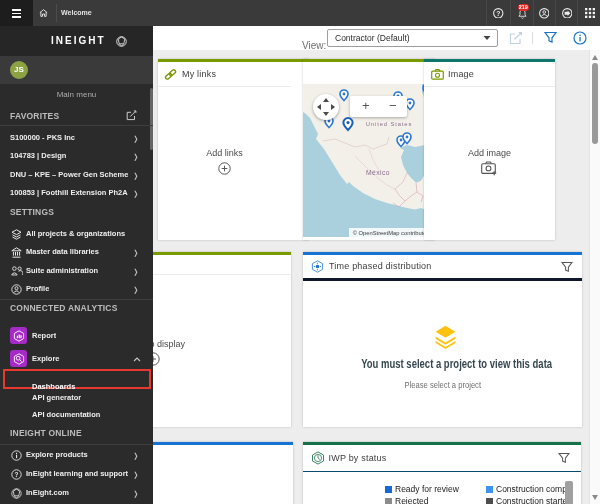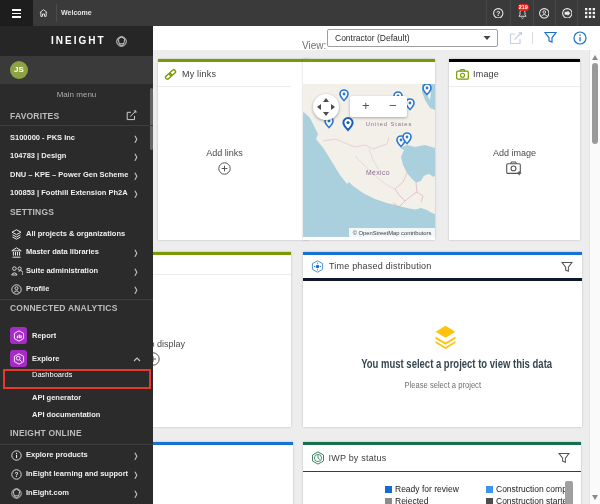--- a/index.html
+++ b/index.html
@@ -180,21 +180,21 @@
     <div class="abs" style="left:4px;top:10px;border-top:3px solid transparent;border-bottom:3px solid transparent;border-right:4.5px solid #4a4a4a"></div>
     <div class="abs" style="left:17.5px;top:10px;border-top:3px solid transparent;border-bottom:3px solid transparent;border-left:4.5px solid #4a4a4a"></div>
   </div>
 
   <div class="abs" style="left:47px;top:34px;width:57px;height:21px;background:#fff;border-radius:2px;box-shadow:0 1px 3px rgba(0,0,0,.3)">
     <div class="abs" style="left:12px;top:0;height:21px;line-height:20px;font-size:13px;color:#565656">+</div>
     <div class="abs" style="left:39px;top:0;height:21px;line-height:19px;font-size:13px;color:#565656">−</div>
   </div>
 </div>
 
-<div class="card" style="left:449px;top:59px;width:131px;height:178px;border-top:3px solid #000000">
+<div class="card" style="left:424px;top:59px;width:131px;height:178px;border-top:3px solid #0f766e">
   <div class="abs" style="left:0;top:0;width:131px;height:24px;border-bottom:1px solid #ececec">
     <svg class="abs" style="left:7px;top:7px" width="13" height="11" viewBox="0 0 13 11">
         <rect x="0.7" y="2.2" width="11.6" height="8" rx="1" fill="none" stroke="#7a9a01" stroke-width="1.2"></rect>
         <path d="M4 2.2 L5 0.7 h3 L9 2.2" fill="none" stroke="#7a9a01" stroke-width="1.2"></path>
         <circle cx="6.5" cy="6.2" r="2" fill="none" stroke="#7a9a01" stroke-width="1.1"></circle>
       </svg>
     <div class="ct" style="left:24px;top:0;height:24px;line-height:24px">Image</div>
   </div>
   <div class="abs" style="left:0;top:86px;width:131px;text-align:center;font-size:9px;color:#4a4a4a">Add image</div>
   <svg class="abs" style="left:57px;top:99px" width="17" height="15" viewBox="0 0 17 15">
@@ -351,21 +351,21 @@
         <path d="M6.6 6.6 L8.6 8.6" stroke="#fff" stroke-width="0.9"></path>
       </svg>
   </div>
   <div class="mi" style="top:323.5px">
       <span class="tx2" style="left:32px">Explore</span>
       <svg class="abs" style="right:12px;top:7px" width="8" height="5" viewBox="0 0 8 5">
         <path d="M1 4 L4 1 L7 4" stroke="#c8c8c8" stroke-width="1.1" fill="none"></path>
       </svg>
     </div>
   <div class="abs" style="left:2.5px;top:343px;width:144px;height:16px;border:2px solid #e8392f"></div>
-  <div class="mi" style="top:340px;font-weight:normal">
+  <div class="mi" style="top:352px;font-weight:bold">
       <span class="tx2" style="left:32px;color:#fff">Dashboards</span>
     </div>
   <div class="mi" style="top:363px">
       <span class="tx2" style="left:32px">API generator</span>
     </div>
   <div class="mi" style="top:379.5px">
       <span class="tx2" style="left:32px">API documentation</span>
     </div>
   <div class="sh" style="top:402px">INEIGHT ONLINE</div>
   <div class="sep" style="top:418px"></div>

